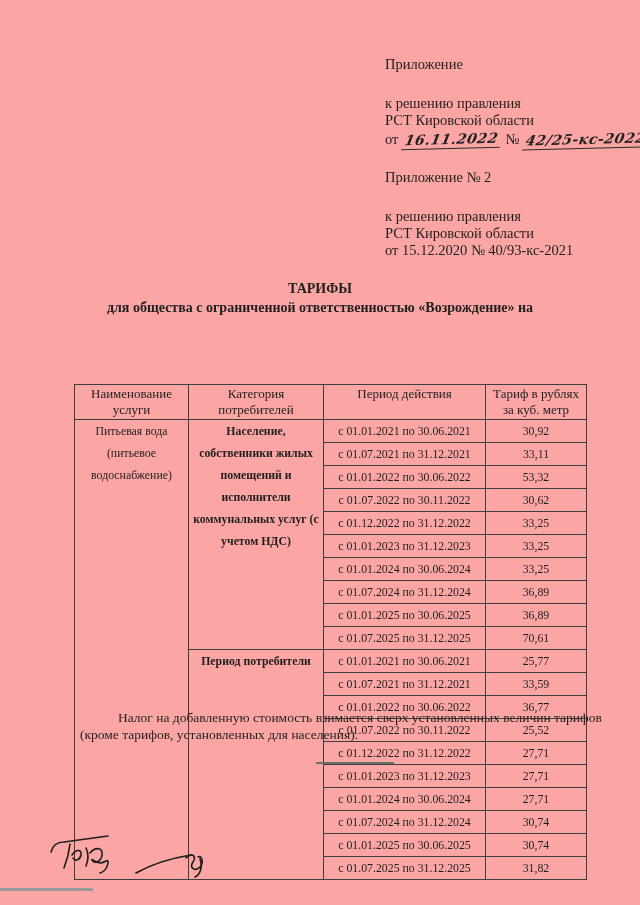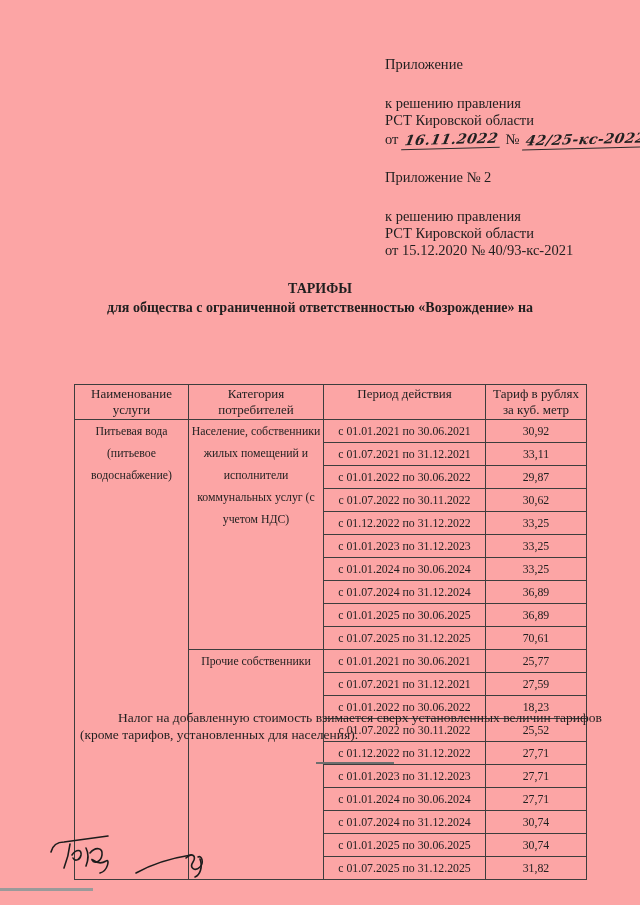--- a/index.html
+++ b/index.html
@@ -33,21 +33,21 @@
   table.tariff th,table.tariff td{
     border:1px solid #3d3d3d;overflow:hidden;
   }
   table.tariff th{
     font-weight:400;font-size:13px;line-height:15.5px;
     vertical-align:top;padding:1px 2px 2px 2px;text-align:center;
   }
   table.tariff td{font-size:11.8px;line-height:22px;padding:0 2px;text-align:center;}
   tbody tr{height:14px;}
   td.service-cell{vertical-align:top;font-size:12.8px;line-height:15px;padding-top:1px;}
-  td.category-cell{vertical-align:top;font-size:11.5px;line-height:13.5px;padding-top:1px;}
+  td.category-cell{vertical-align:top;font-size:11.5px;line-height:13.5px;padding-top:1px;font-weight:bold;}
   td.period-cell{white-space:nowrap;}
   td.tariff-cell{white-space:nowrap;}
   
   .footnote{
     position:absolute;left:80px;top:709px;width:524px;
     font-size:13.5px;line-height:17px;text-indent:38px;text-align:left;
   }
   
   .short-rule{position:absolute;left:316px;top:762px;width:78px;height:2px;background:#6e6e6e;}
   
@@ -105,21 +105,21 @@
           <td rowspan="10" class="category-cell">Население, собственники жилых помещений и исполнители коммунальных услуг (с учетом НДС)</td>
           <td class="period-cell">с 01.01.2021 по 30.06.2021</td>
           <td class="tariff-cell">30,92</td>
         </tr>
         <tr>
           <td class="period-cell">с 01.07.2021 по 31.12.2021</td>
           <td class="tariff-cell">33,11</td>
         </tr>
         <tr>
           <td class="period-cell">с 01.01.2022 по 30.06.2022</td>
-          <td class="tariff-cell">29,87</td>
+          <td class="tariff-cell">53,32</td>
         </tr>
         <tr>
           <td class="period-cell">с 01.07.2022 по 30.11.2022</td>
           <td class="tariff-cell">30,62</td>
         </tr>
         <tr>
           <td class="period-cell">с 01.12.2022 по 31.12.2022</td>
           <td class="tariff-cell">33,25</td>
         </tr>
         <tr>
@@ -136,31 +136,31 @@
         </tr>
         <tr>
           <td class="period-cell">с 01.01.2025 по 30.06.2025</td>
           <td class="tariff-cell">36,89</td>
         </tr>
         <tr>
           <td class="period-cell">с 01.07.2025 по 31.12.2025</td>
           <td class="tariff-cell">70,61</td>
         </tr>
         <tr>
-          <td rowspan="10" class="category-cell">Прочие собственники</td>
+          <td rowspan="10" class="category-cell">Период потребители</td>
           <td class="period-cell">с 01.01.2021 по 30.06.2021</td>
           <td class="tariff-cell">25,77</td>
         </tr>
         <tr>
           <td class="period-cell">с 01.07.2021 по 31.12.2021</td>
-          <td class="tariff-cell">27,59</td>
+          <td class="tariff-cell">33,59</td>
         </tr>
         <tr>
           <td class="period-cell">с 01.01.2022 по 30.06.2022</td>
-          <td class="tariff-cell">18,23</td>
+          <td class="tariff-cell">36,77</td>
         </tr>
         <tr>
           <td class="period-cell">с 01.07.2022 по 30.11.2022</td>
           <td class="tariff-cell">25,52</td>
         </tr>
         <tr>
           <td class="period-cell">с 01.12.2022 по 31.12.2022</td>
           <td class="tariff-cell">27,71</td>
         </tr>
         <tr>

